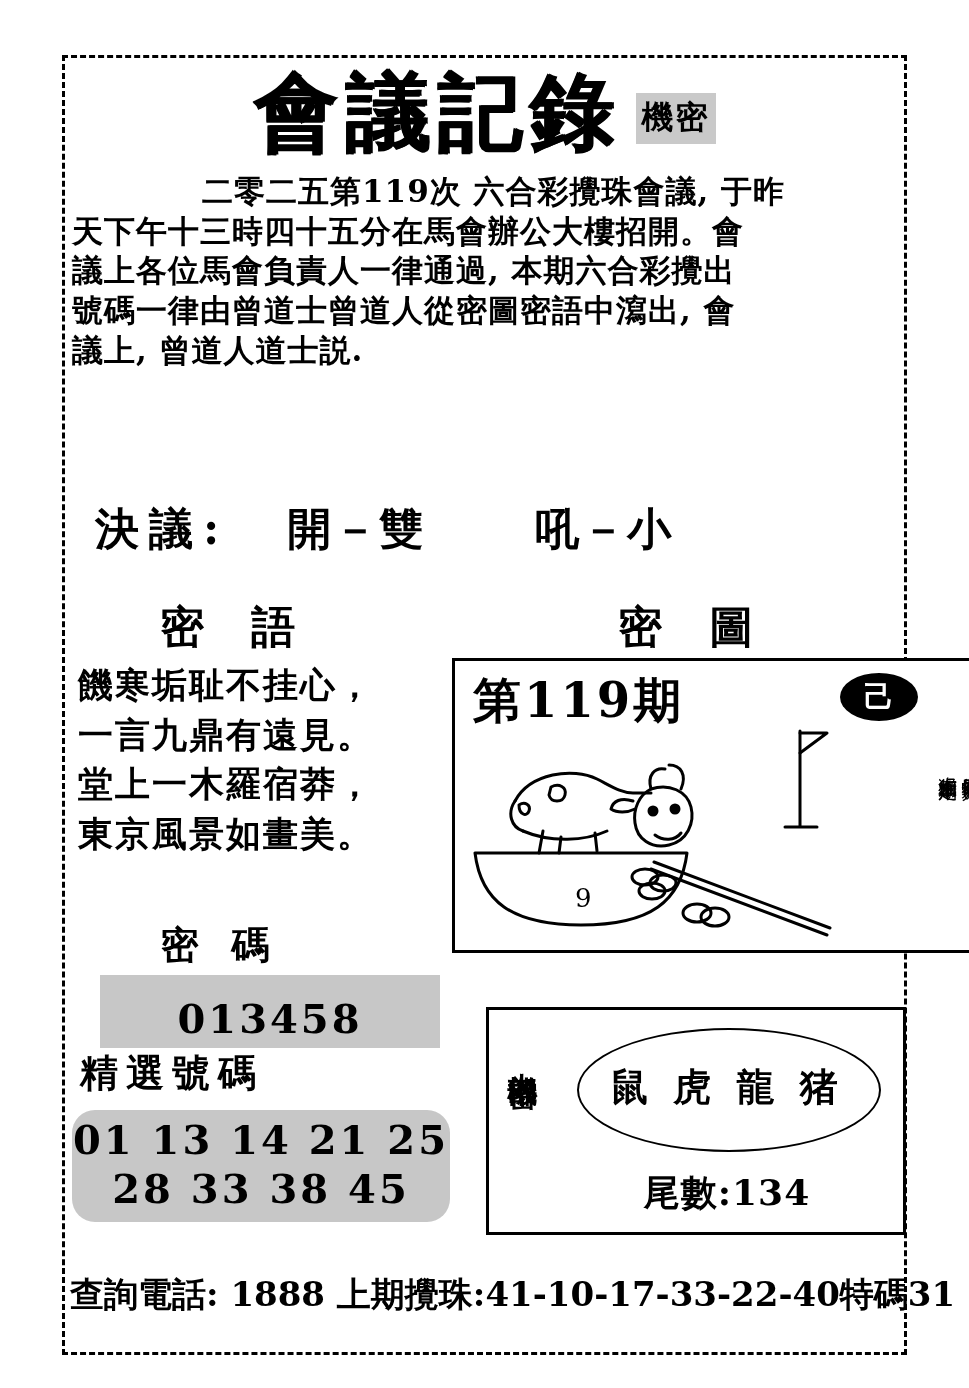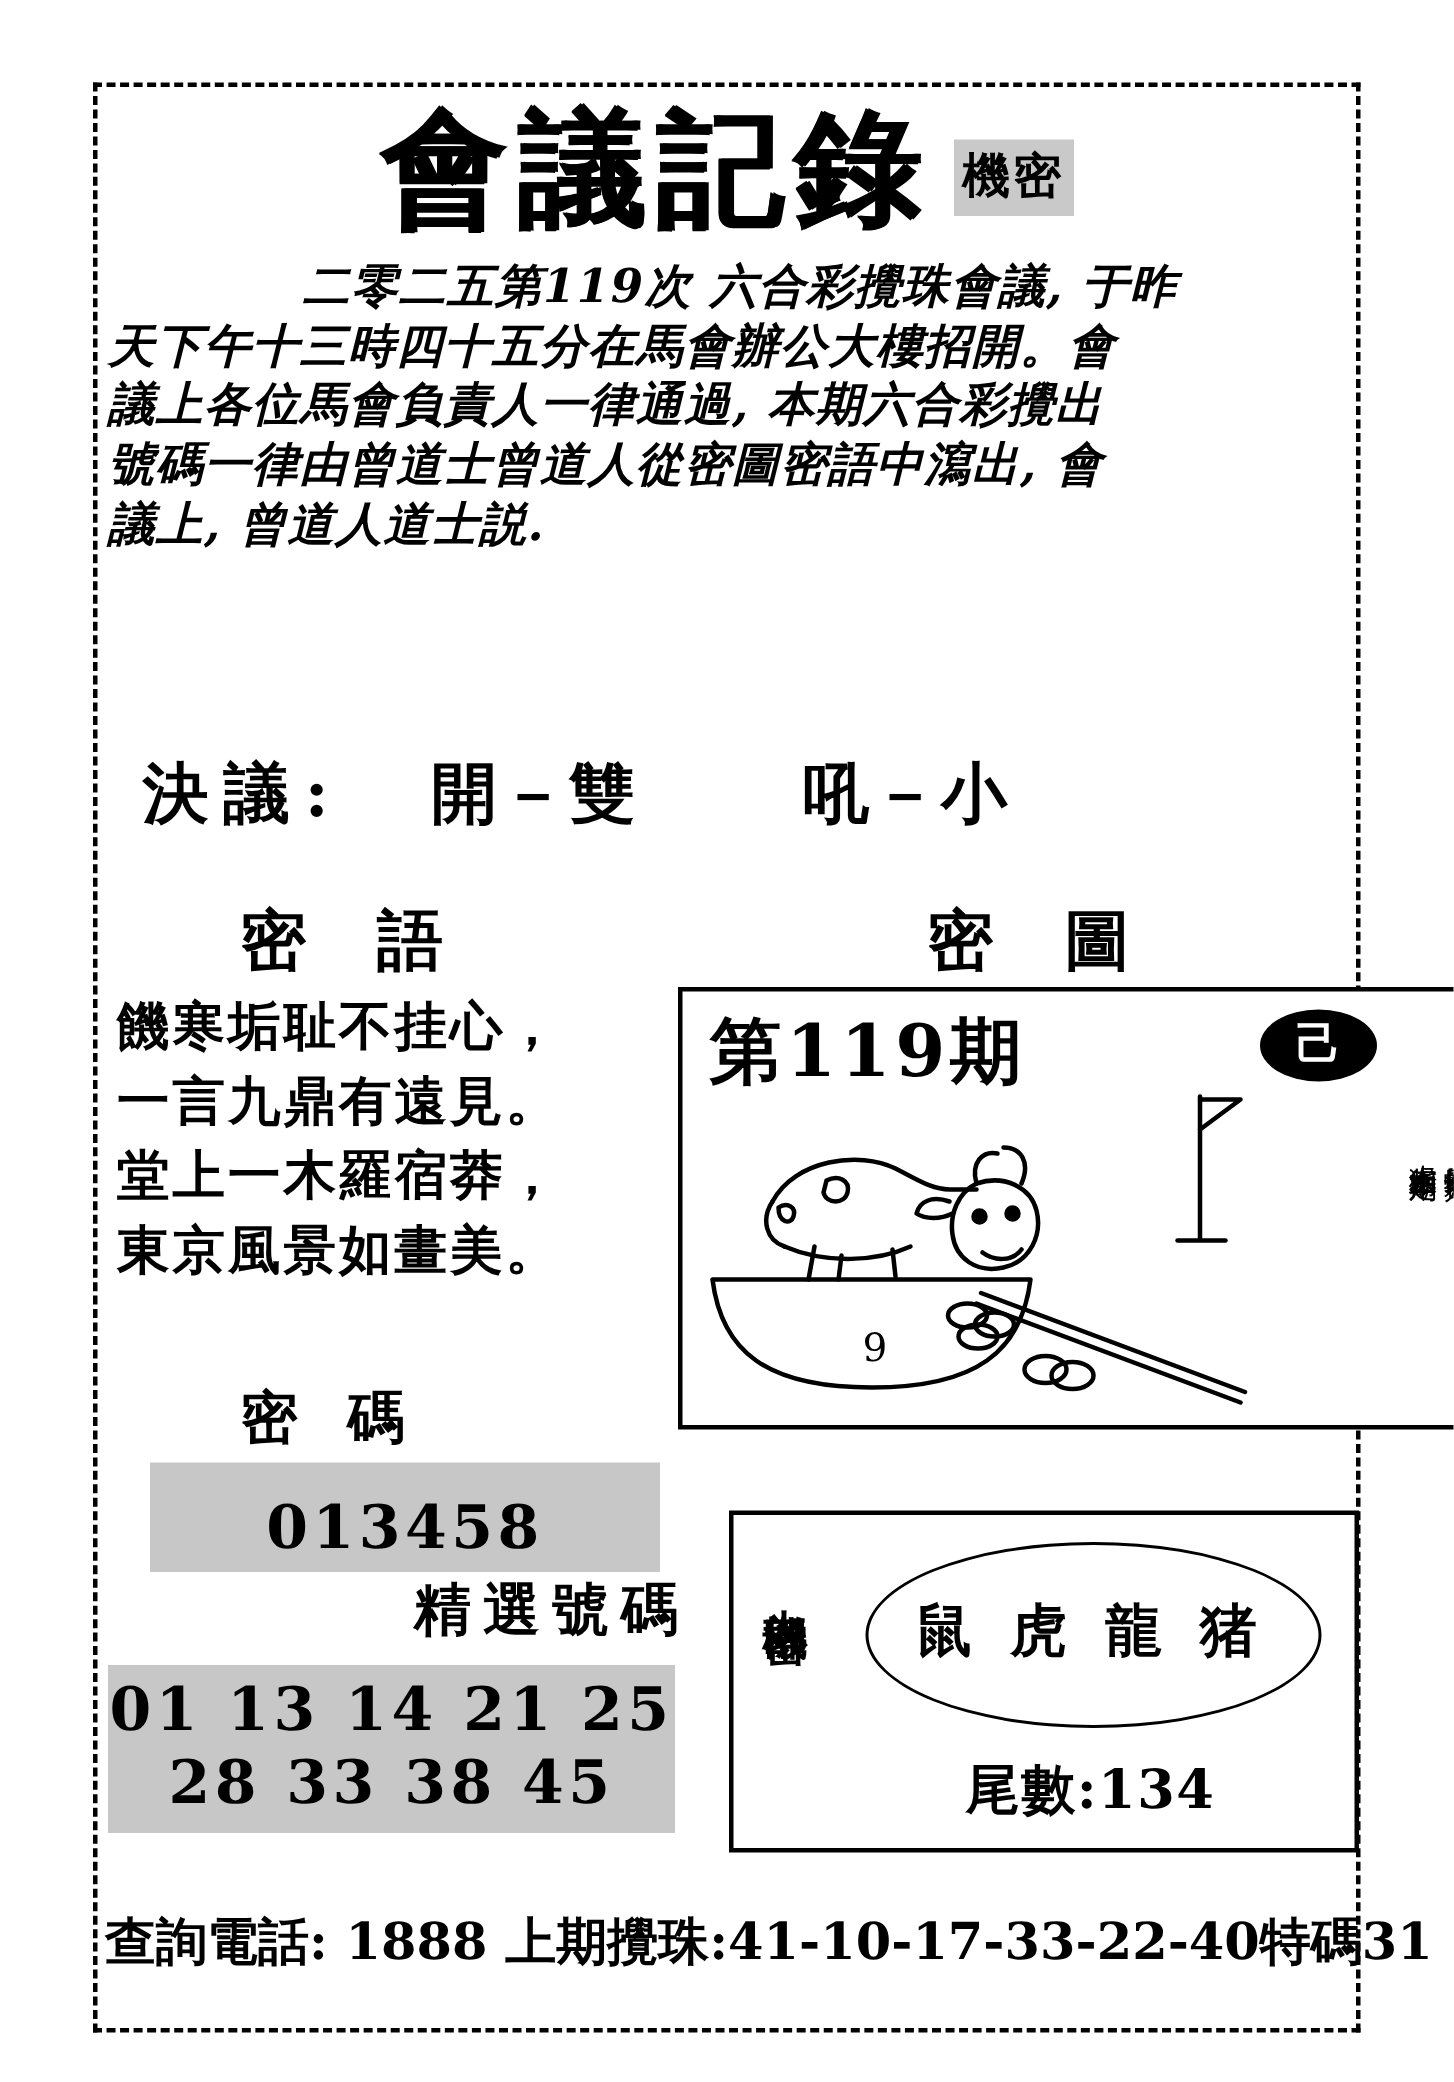--- a/index.html
+++ b/index.html
@@ -63,21 +63,21 @@
     left: 72px;
     top: 172px;
     width: 830px;
     font-family: "DejaVu Serif", serif;
     font-weight: bold;
     font-size: 31px;
     line-height: 1.28;
     letter-spacing: 1px;
     text-align: justify;
   }
-  .intro .line { display: block; white-space: nowrap; font-style: italic; }
+  .intro .line { display: block; white-space: nowrap; }
   .intro .l1 { text-indent: 130px; }
   
   .numline {
     position: absolute;
     top: 418px;
     left: 0; right: 0;
     text-align: center;
     font-family: "DejaVu Serif", serif;
     font-weight: bold;
   }
@@ -160,39 +160,40 @@
     font-weight: bold;
     font-size: 40px;
     letter-spacing: 3px;
     padding: 20px 0 6px 0;
   }
   .jingxuan-label {
     position: absolute;
     top: 1048px;
     left: 80px;
     width: 380px;
-    text-align: right;
+    text-align: left;
     font-family: "DejaVu Serif", serif;
     font-weight: bold;
     font-size: 38px;
     letter-spacing: 8px;
   }
   .jingxuan-box {
     position: absolute;
     top: 1110px;
     left: 72px;
     width: 378px;
     background: #c7c7c7;
     padding: 6px 0 8px 0;
     text-align: center;
     font-family: "DejaVu Serif", serif;
     font-weight: bold;
     font-size: 40px;
     line-height: 1.22;
     letter-spacing: 3px;
+    border-radius: 23px;
   }
   .jingxuan-box .row2 { letter-spacing: 3px; }
   
   .pic-box {
     position: absolute;
     left: 452px;
     top: 658px;
     width: 539px;
     height: 295px;
     border: 3px solid #000;

